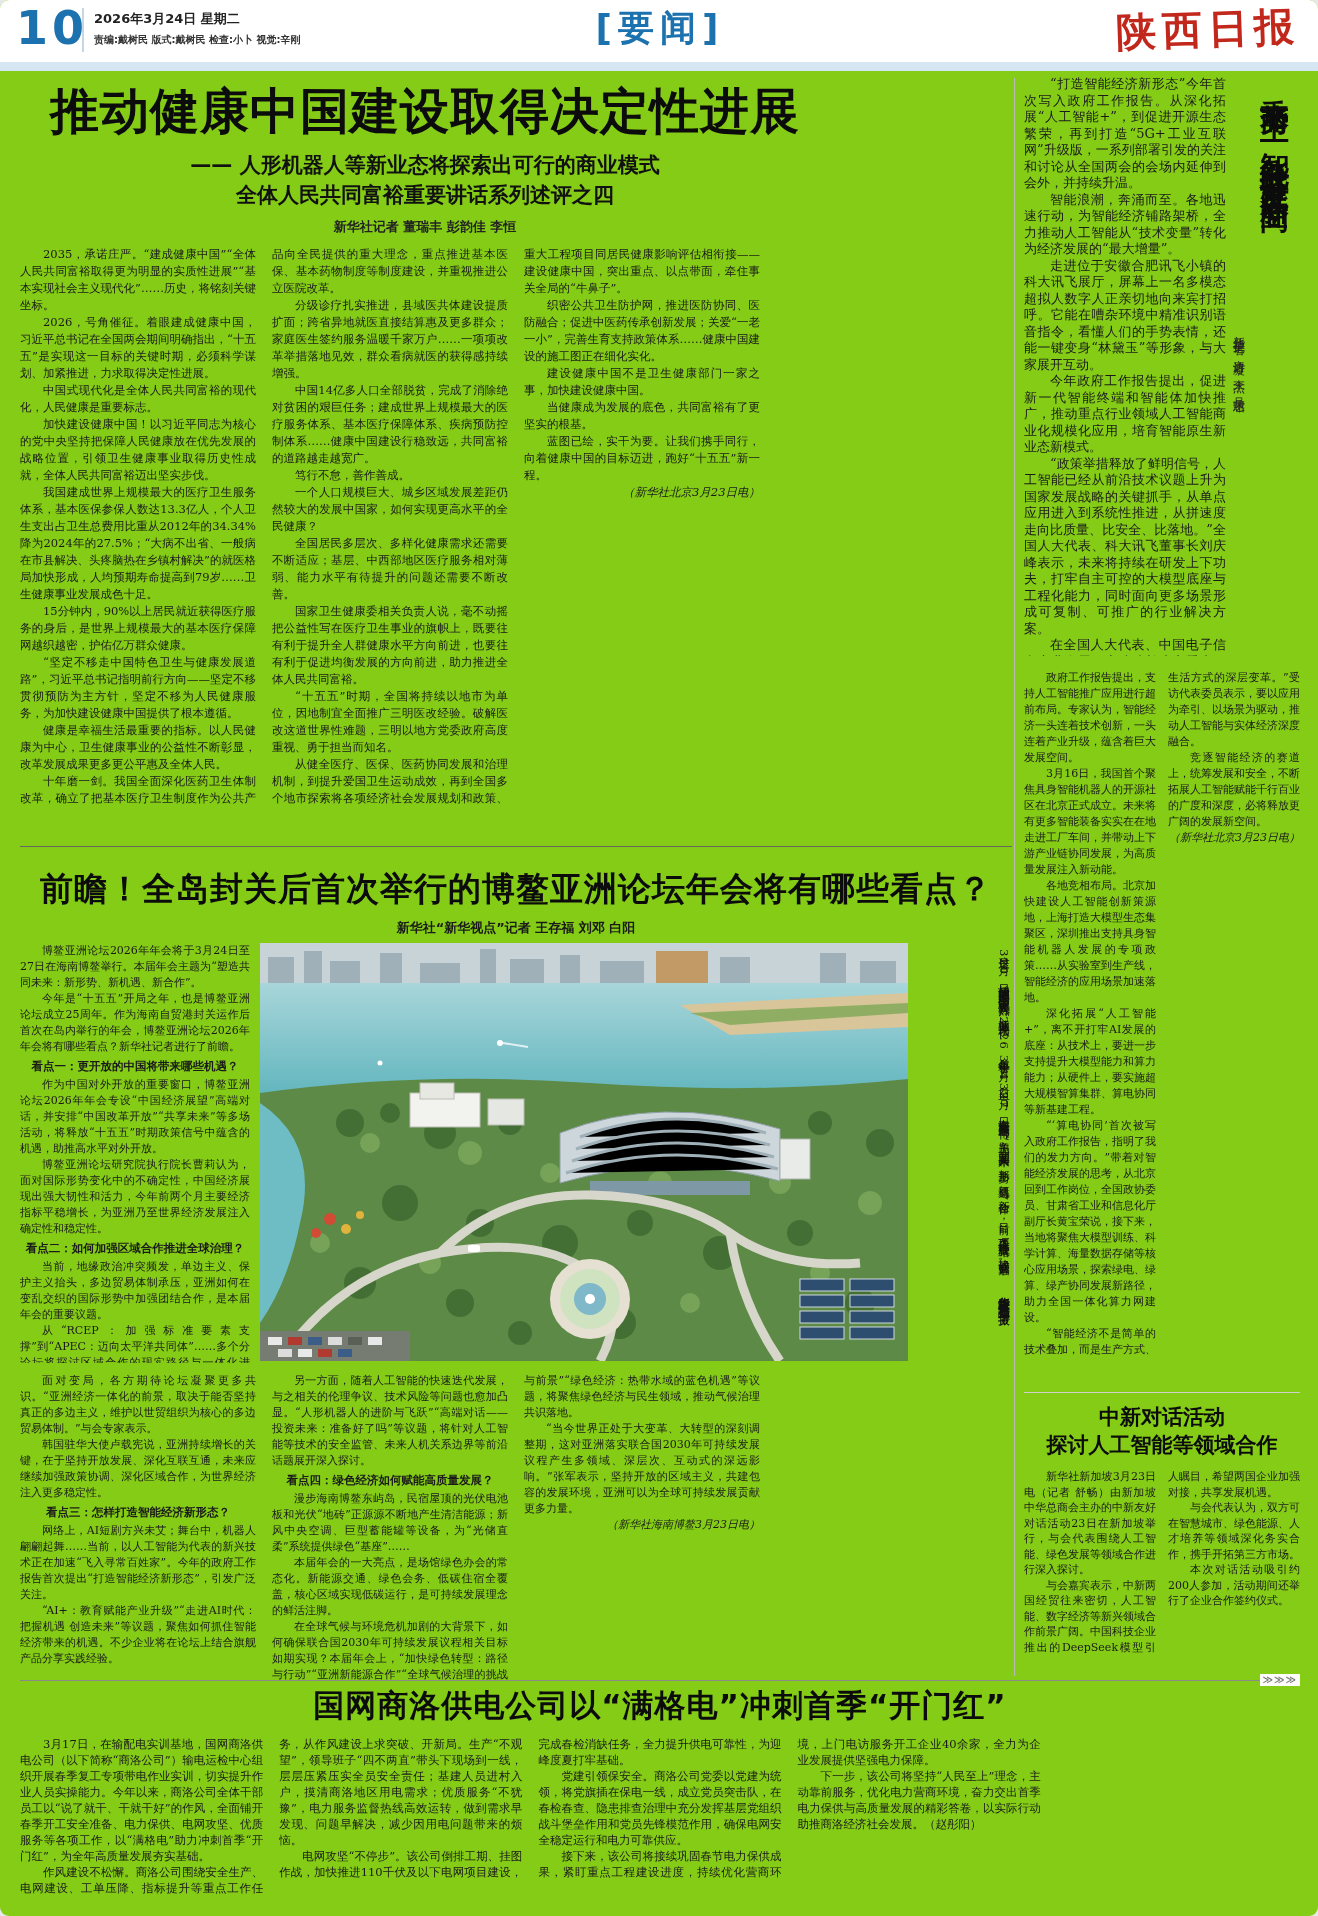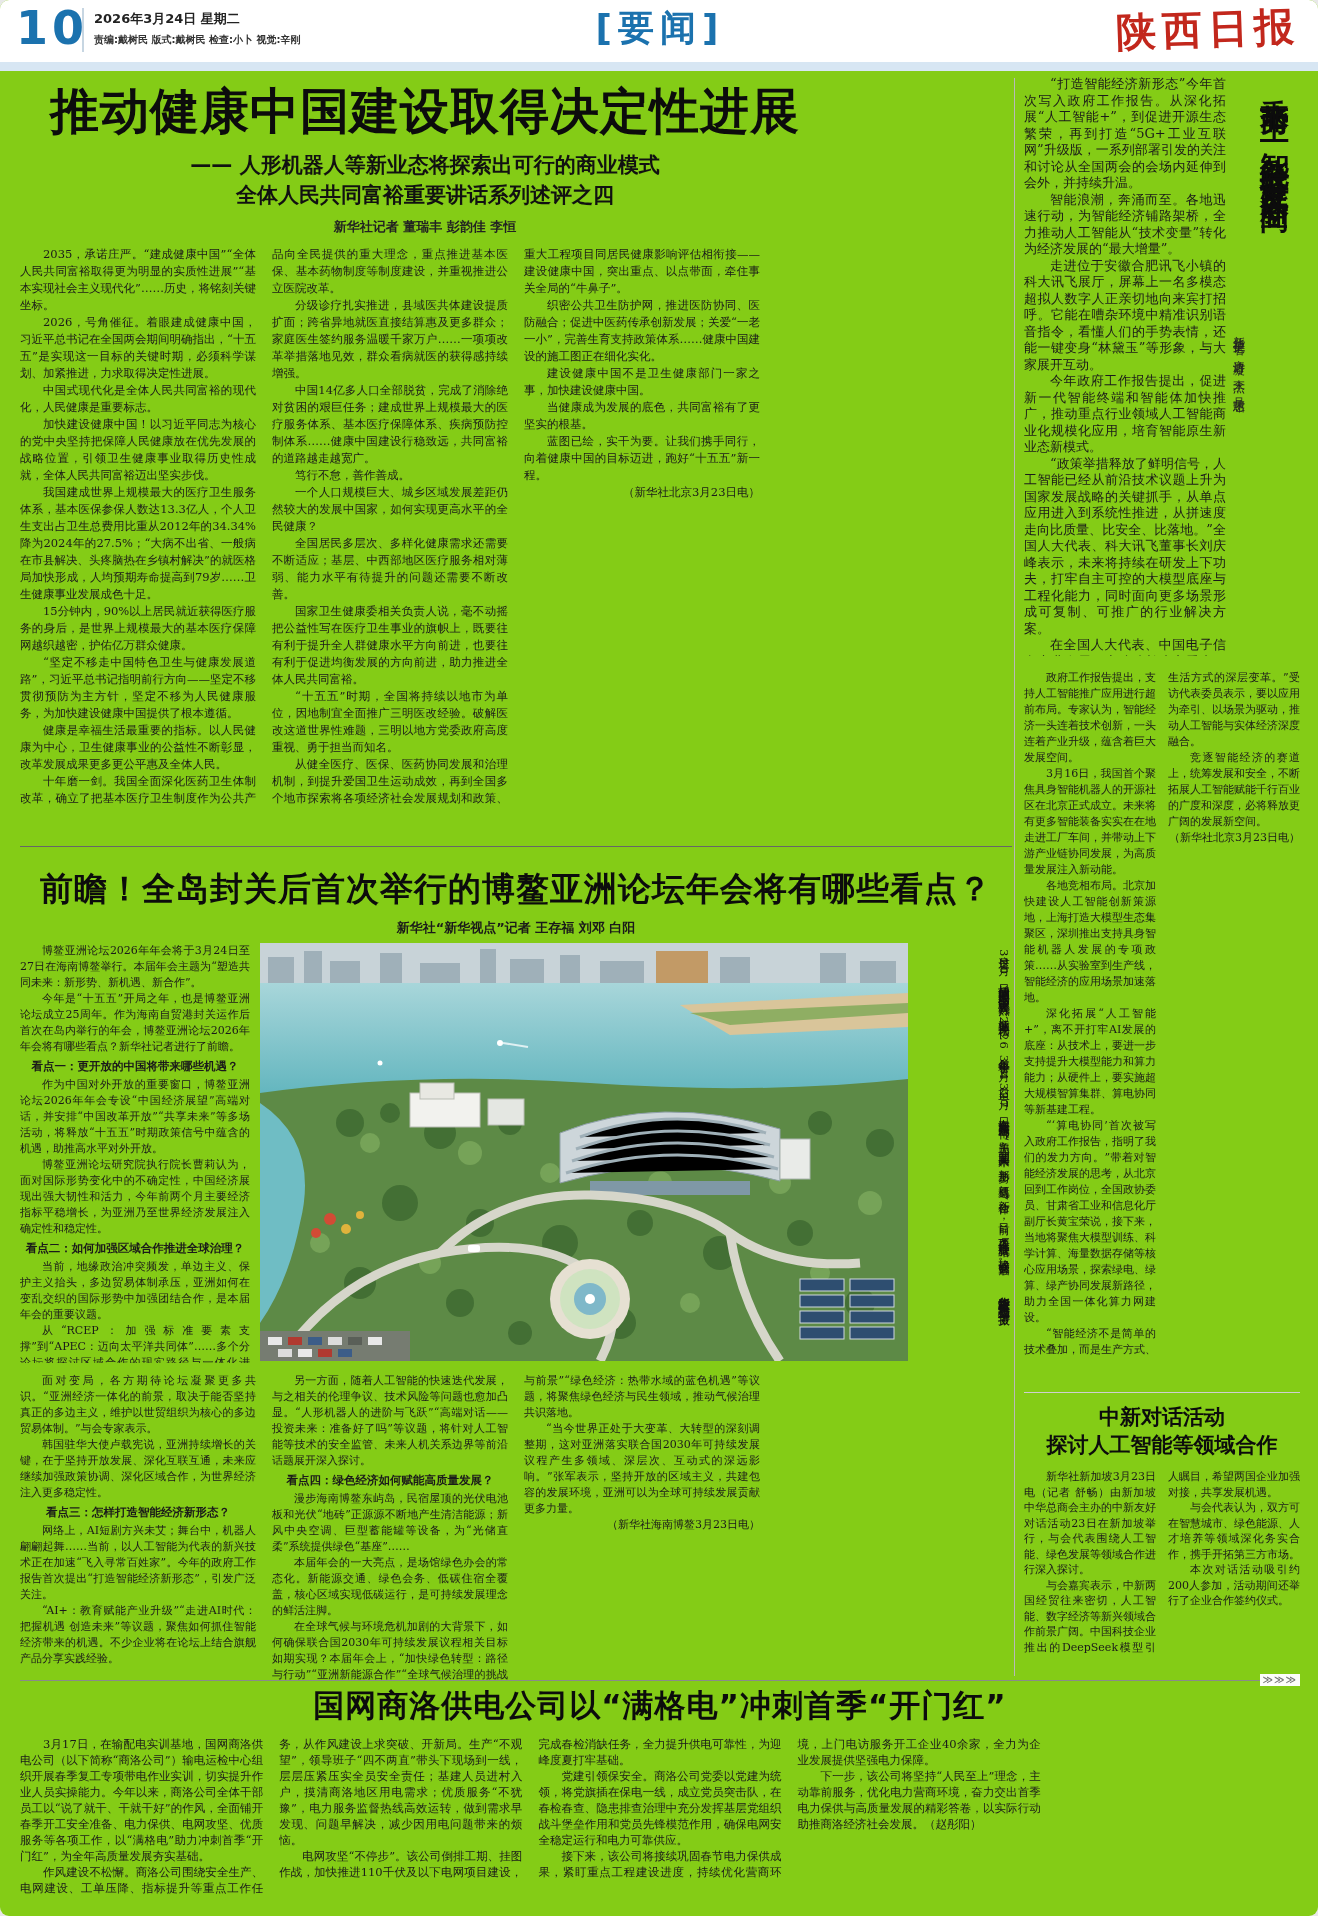--- a/index.html
+++ b/index.html
@@ -13,21 +13,21 @@
   .dateline{position:absolute;left:94px;top:10px;font:700 13px/18px "DejaVu Sans","Liberation Sans",sans-serif;color:#222;}
   .editors{position:absolute;left:94px;top:33px;font:700 10px/14px "DejaVu Sans","Liberation Sans",sans-serif;color:#333;}
   .section{position:absolute;left:470px;top:4px;width:380px;text-align:center;
            font:900 36px/48px "DejaVu Sans","Liberation Sans",sans-serif;color:#1b72ae;letter-spacing:6px;}
   .masthead{position:absolute;right:18px;top:4px;font:900 40px/50px "DejaVu Serif","Liberation Serif",serif;
             color:#c2271c;letter-spacing:6px;transform:rotate(-2deg);}
   .band{position:absolute;left:0;top:62px;width:1318px;height:9px;background:#d7e6f3;}
   
   .para{margin:0;text-indent:2em;text-align:justify;}
   .p-sub{font:700 11.5px/16px "DejaVu Sans","Liberation Sans",sans-serif;text-indent:0;text-align:center;margin:3px 0;}
-  .p-date{text-indent:0;text-align:right;}
+  .p-date{text-indent:0;text-align:right;font-style:italic;}
   .vrule{position:absolute;left:1014px;top:78px;height:1598px;border-left:1px solid #b9b9b9;}
   
   .a-main{position:absolute;left:20px;top:76px;width:992px;height:766px;overflow:hidden;}
   .a-main .head-wrap{width:810px;margin:6px 0 0 0;text-align:center;}
   .a-main h1{margin:0;font:900 49px/60px "DejaVu Sans","Liberation Sans",sans-serif;color:#0c0c0c;letter-spacing:1px;}
   .a-main .sub{margin-top:8px;font:700 21px/30px "DejaVu Sans","Liberation Sans",sans-serif;color:#111;}
   .a-main .byline{margin:8px 0 10px 0;font:700 13px/18px "DejaVu Sans","Liberation Sans",sans-serif;color:#222;}
   .a-main .body{height:566px;column-count:4;column-gap:16px;font-size:11.5px;line-height:17px;overflow:hidden;column-fill:auto;}
   
   .a-right{position:absolute;left:1024px;top:76px;width:276px;height:1308px;overflow:hidden;}

